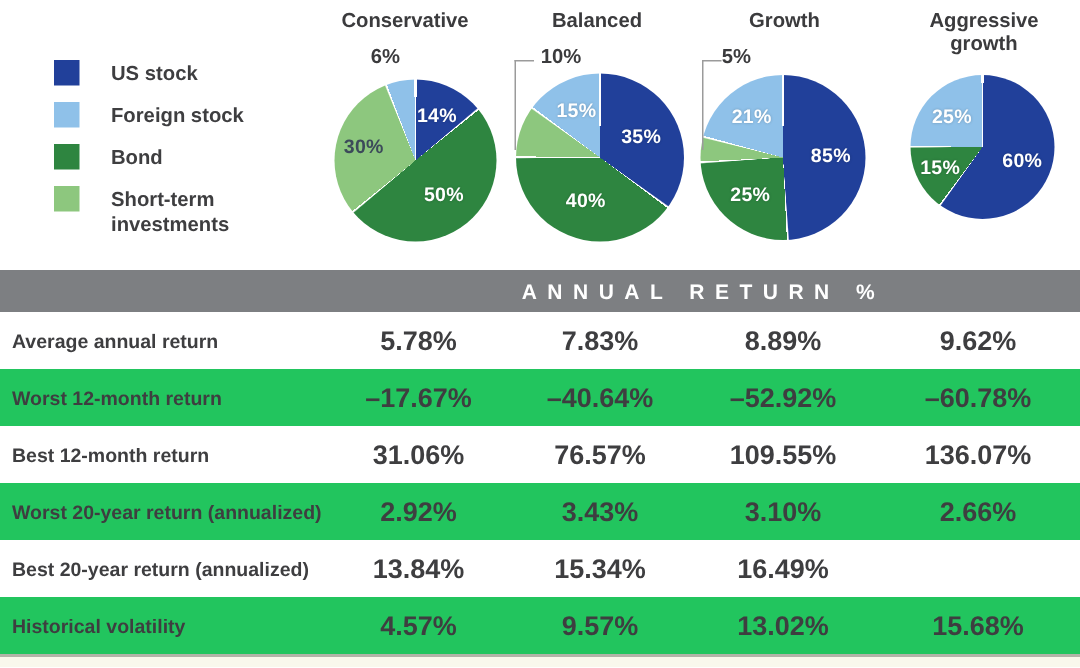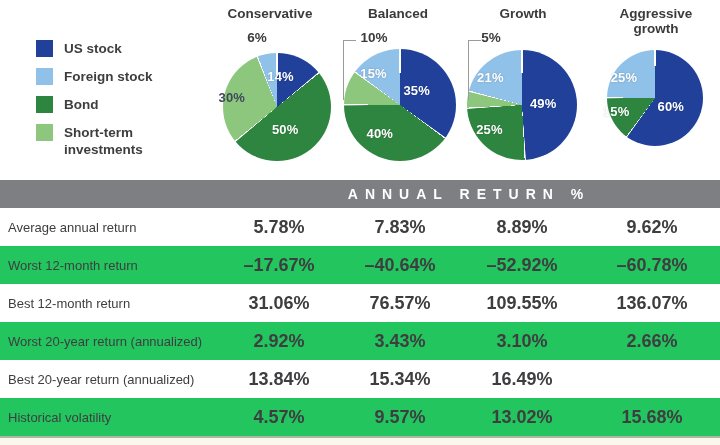--- a/index.html
+++ b/index.html
@@ -2,42 +2,42 @@
 <html><head>
 <meta charset="utf-8">
 <style>
   html,body{margin:0;padding:0;background:#ffffff;}
   *{box-sizing:border-box;font-family:"Liberation Sans","DejaVu Sans",sans-serif;}
   .canvas{position:relative;width:720px;height:445px;background:#ffffff;overflow:hidden;}
 
   
   .pie-section{position:absolute;left:0;top:0;width:720px;height:180px;background:#ffffff;}
   .legend{position:absolute;left:36px;top:40px;}
-  .legend-item{display:flex;gap:11px;margin-bottom:11px;}
+  .legend-item{display:flex;gap:21px;margin-bottom:11px;}
   .swatch{width:17px;height:17px;flex:0 0 17px;}
   .legend-label{font-size:13.5px;font-weight:600;color:#3e3e40;line-height:17px;width:118px;}
 
   .pie-title{position:absolute;top:6px;width:120px;margin-left:-60px;text-align:center;
              font-size:13.5px;font-weight:700;color:#3b3b3d;line-height:15px;}
   .pie{position:absolute;border-radius:50%;}
-  .pie-label{position:absolute;width:48px;margin-left:-24px;margin-top:-8px;
+  .pie-label{position:absolute;width:48px;margin-left:-24px;margin-top:-8px;text-align:center;
              font-size:13px;font-weight:700;letter-spacing:.2px;}
   .pie-label.light{color:#ffffff;text-shadow:0 0 2px rgba(0,0,0,.22);}
   .ext-label{position:absolute;width:52px;margin-left:-26px;margin-top:-8px;text-align:center;
              font-size:13.5px;font-weight:700;color:#3b3b3d;}
   .bracket{position:absolute;border-left:1.5px solid #9b9b9b;border-top:1.5px solid #9b9b9b;}
 
   
   .tbl{position:absolute;left:0;top:180px;width:720px;}
   .tbl-header{position:relative;height:28px;background:#7d7f82;}
   .tbl-header-text{position:absolute;left:218px;right:0;top:0;height:38px;line-height:28px;
                    text-align:center;color:#ffffff;font-size:14px;font-weight:700;letter-spacing:7px;}
   .tbl-row{display:grid;grid-template-columns:218px 122px 120px 124px 136px;height:38px;align-items:center;}
   .tbl-row.alt{background:#22c55e;}
-  .row-label{font-size:13px;font-weight:400;color:#3e3e40;padding-left:8px;}
+  .row-label{font-size:13px;font-weight:700;color:#3e3e40;padding-left:8px;}
   .row-value{font-size:18px;font-weight:600;color:#3e3e40;text-align:center;}
   .bottom-strip{height:9px;background:#f9f8ec;border-top:2px solid #b3b4a8;}
 </style>
 </head>
 <body>
 
 <div class="canvas">
 
   <div class="pie-section">
     <div class="legend" id="legend">
@@ -67,21 +67,21 @@
         <div class="ext-label" style="left: 257px; top: 38px;">6%</div>
         <div class="pie-title" style="left: 398px;">Balanced</div>
         <div class="pie" style="left: 344px; top: 49px; height: 112px; width: 112px; background: conic-gradient(rgb(255, 255, 255) 0%, rgb(255, 255, 255) 0.25%, rgb(33, 64, 154) 0.25%, rgb(33, 64, 154) 34.75%, rgb(255, 255, 255) 35%, rgb(255, 255, 255) 35.25%, rgb(46, 133, 64) 35.25%, rgb(46, 133, 64) 74.75%, rgb(255, 255, 255) 75%, rgb(255, 255, 255) 75.25%, rgb(141, 199, 126) 75.25%, rgb(141, 199, 126) 84.75%, rgb(255, 255, 255) 85%, rgb(255, 255, 255) 85.25%, rgb(143, 193, 233) 85.25%, rgb(143, 193, 233) 99.75%, rgb(255, 255, 255) 99.75%, rgb(255, 255, 255) 100%);"></div>
         <div class="pie-label light" style="color: rgb(255, 255, 255); left: 427.443px; top: 91.0171px;">35%</div>
         <div class="pie-label light" style="color: rgb(255, 255, 255); left: 390.482px; top: 134.293px;">40%</div>
         <div class="bracket" style="left: 343px; top: 40px; width: 13px; height: 60px;"></div>
         <div class="ext-label" style="left: 374px; top: 38px;">10%</div>
         <div class="pie-label light" style="color: rgb(255, 255, 255); left: 384.237px; top: 74.0643px;">15%</div>
         <div class="pie-title" style="left: 523px;">Growth</div>
         <div class="pie" style="left: 467px; top: 50px; height: 110px; width: 110px; background: conic-gradient(rgb(255, 255, 255) 0%, rgb(255, 255, 255) 0.25%, rgb(33, 64, 154) 0.25%, rgb(33, 64, 154) 48.75%, rgb(255, 255, 255) 49%, rgb(255, 255, 255) 49.25%, rgb(46, 133, 64) 49.25%, rgb(46, 133, 64) 73.75%, rgb(255, 255, 255) 74%, rgb(255, 255, 255) 74.25%, rgb(141, 199, 126) 74.25%, rgb(141, 199, 126) 78.75%, rgb(255, 255, 255) 79%, rgb(255, 255, 255) 79.25%, rgb(143, 193, 233) 79.25%, rgb(143, 193, 233) 99.75%, rgb(255, 255, 255) 99.75%, rgb(255, 255, 255) 100%);"></div>
-        <div class="pie-label light" style="color: rgb(255, 255, 255); left: 553.884px; top: 103.998px;">49%</div>
+        <div class="pie-label light" style="color: rgb(255, 255, 255); left: 553.884px; top: 103.998px;">85%</div>
         <div class="pie-label light" style="color: rgb(255, 255, 255); left: 500.177px; top: 129.754px;">25%</div>
         <div class="bracket" style="left: 468px; top: 40px; width: 13px; height: 60px;"></div>
         <div class="ext-label" style="left: 491px; top: 38px;">5%</div>
         <div class="pie-label light" style="color: rgb(255, 255, 255); left: 501.1px; top: 78.0557px;">21%</div>
         <div class="pie-title" style="left: 656px;">Aggressive growth</div>
         <div class="pie" style="left: 607px; top: 50px; height: 96px; width: 96px; background: conic-gradient(rgb(255, 255, 255) 0%, rgb(255, 255, 255) 0.25%, rgb(33, 64, 154) 0.25%, rgb(33, 64, 154) 59.75%, rgb(255, 255, 255) 60%, rgb(255, 255, 255) 60.25%, rgb(46, 133, 64) 60.25%, rgb(46, 133, 64) 74.75%, rgb(255, 255, 255) 75%, rgb(255, 255, 255) 75.25%, rgb(143, 193, 233) 75.25%, rgb(143, 193, 233) 99.75%, rgb(255, 255, 255) 99.75%, rgb(255, 255, 255) 100%);"></div>
         <div class="pie-label light" style="color: rgb(255, 255, 255); left: 681.477px; top: 106.603px;">60%</div>
         <div class="pie-label light" style="color: rgb(255, 255, 255); left: 626.773px; top: 112.382px;">15%</div>
         <div class="pie-label light" style="color: rgb(255, 255, 255); left: 634.635px; top: 77.6353px;">25%</div>
       </div>

